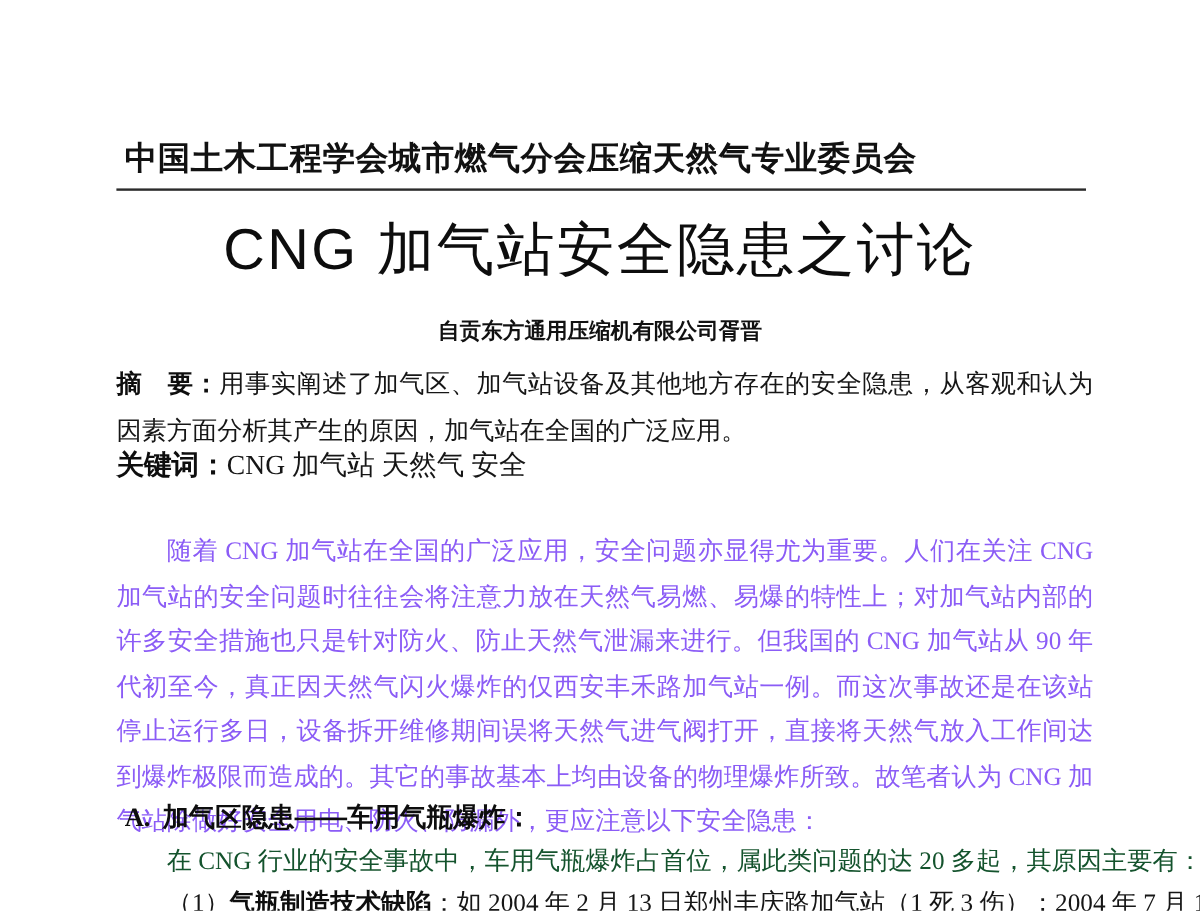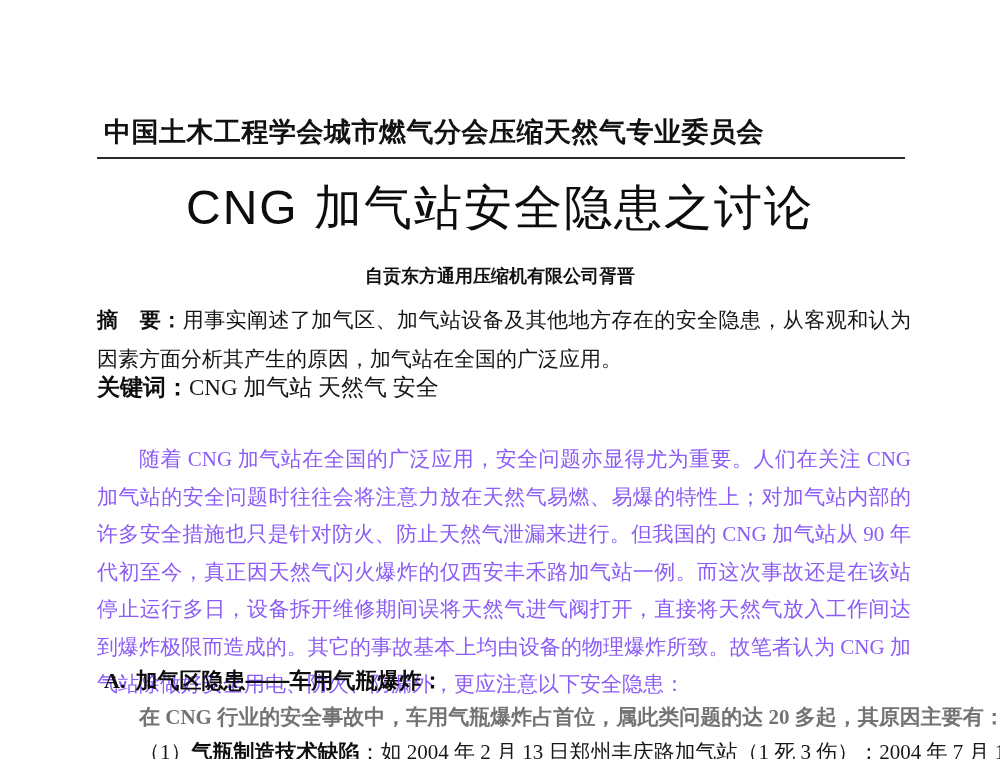--- a/index.html
+++ b/index.html
@@ -118,23 +118,22 @@
   }
   .body-paragraph-2 {
     position: absolute;
     left: 97px;
     top: 702px;
     width: 814px;
     font-size: 21px;
     line-height: 30px;
     text-align: justify;
     text-indent: 2em;
-    color: #737373;
+    color: #14532d;
     white-space: nowrap;
-    font-weight: bold;
   }
   .list-item-1 {
     position: absolute;
     left: 97px;
     top: 737px;
     width: 814px;
     font-size: 21px;
     line-height: 30px;
     text-indent: 2em;
     color: #161616;

